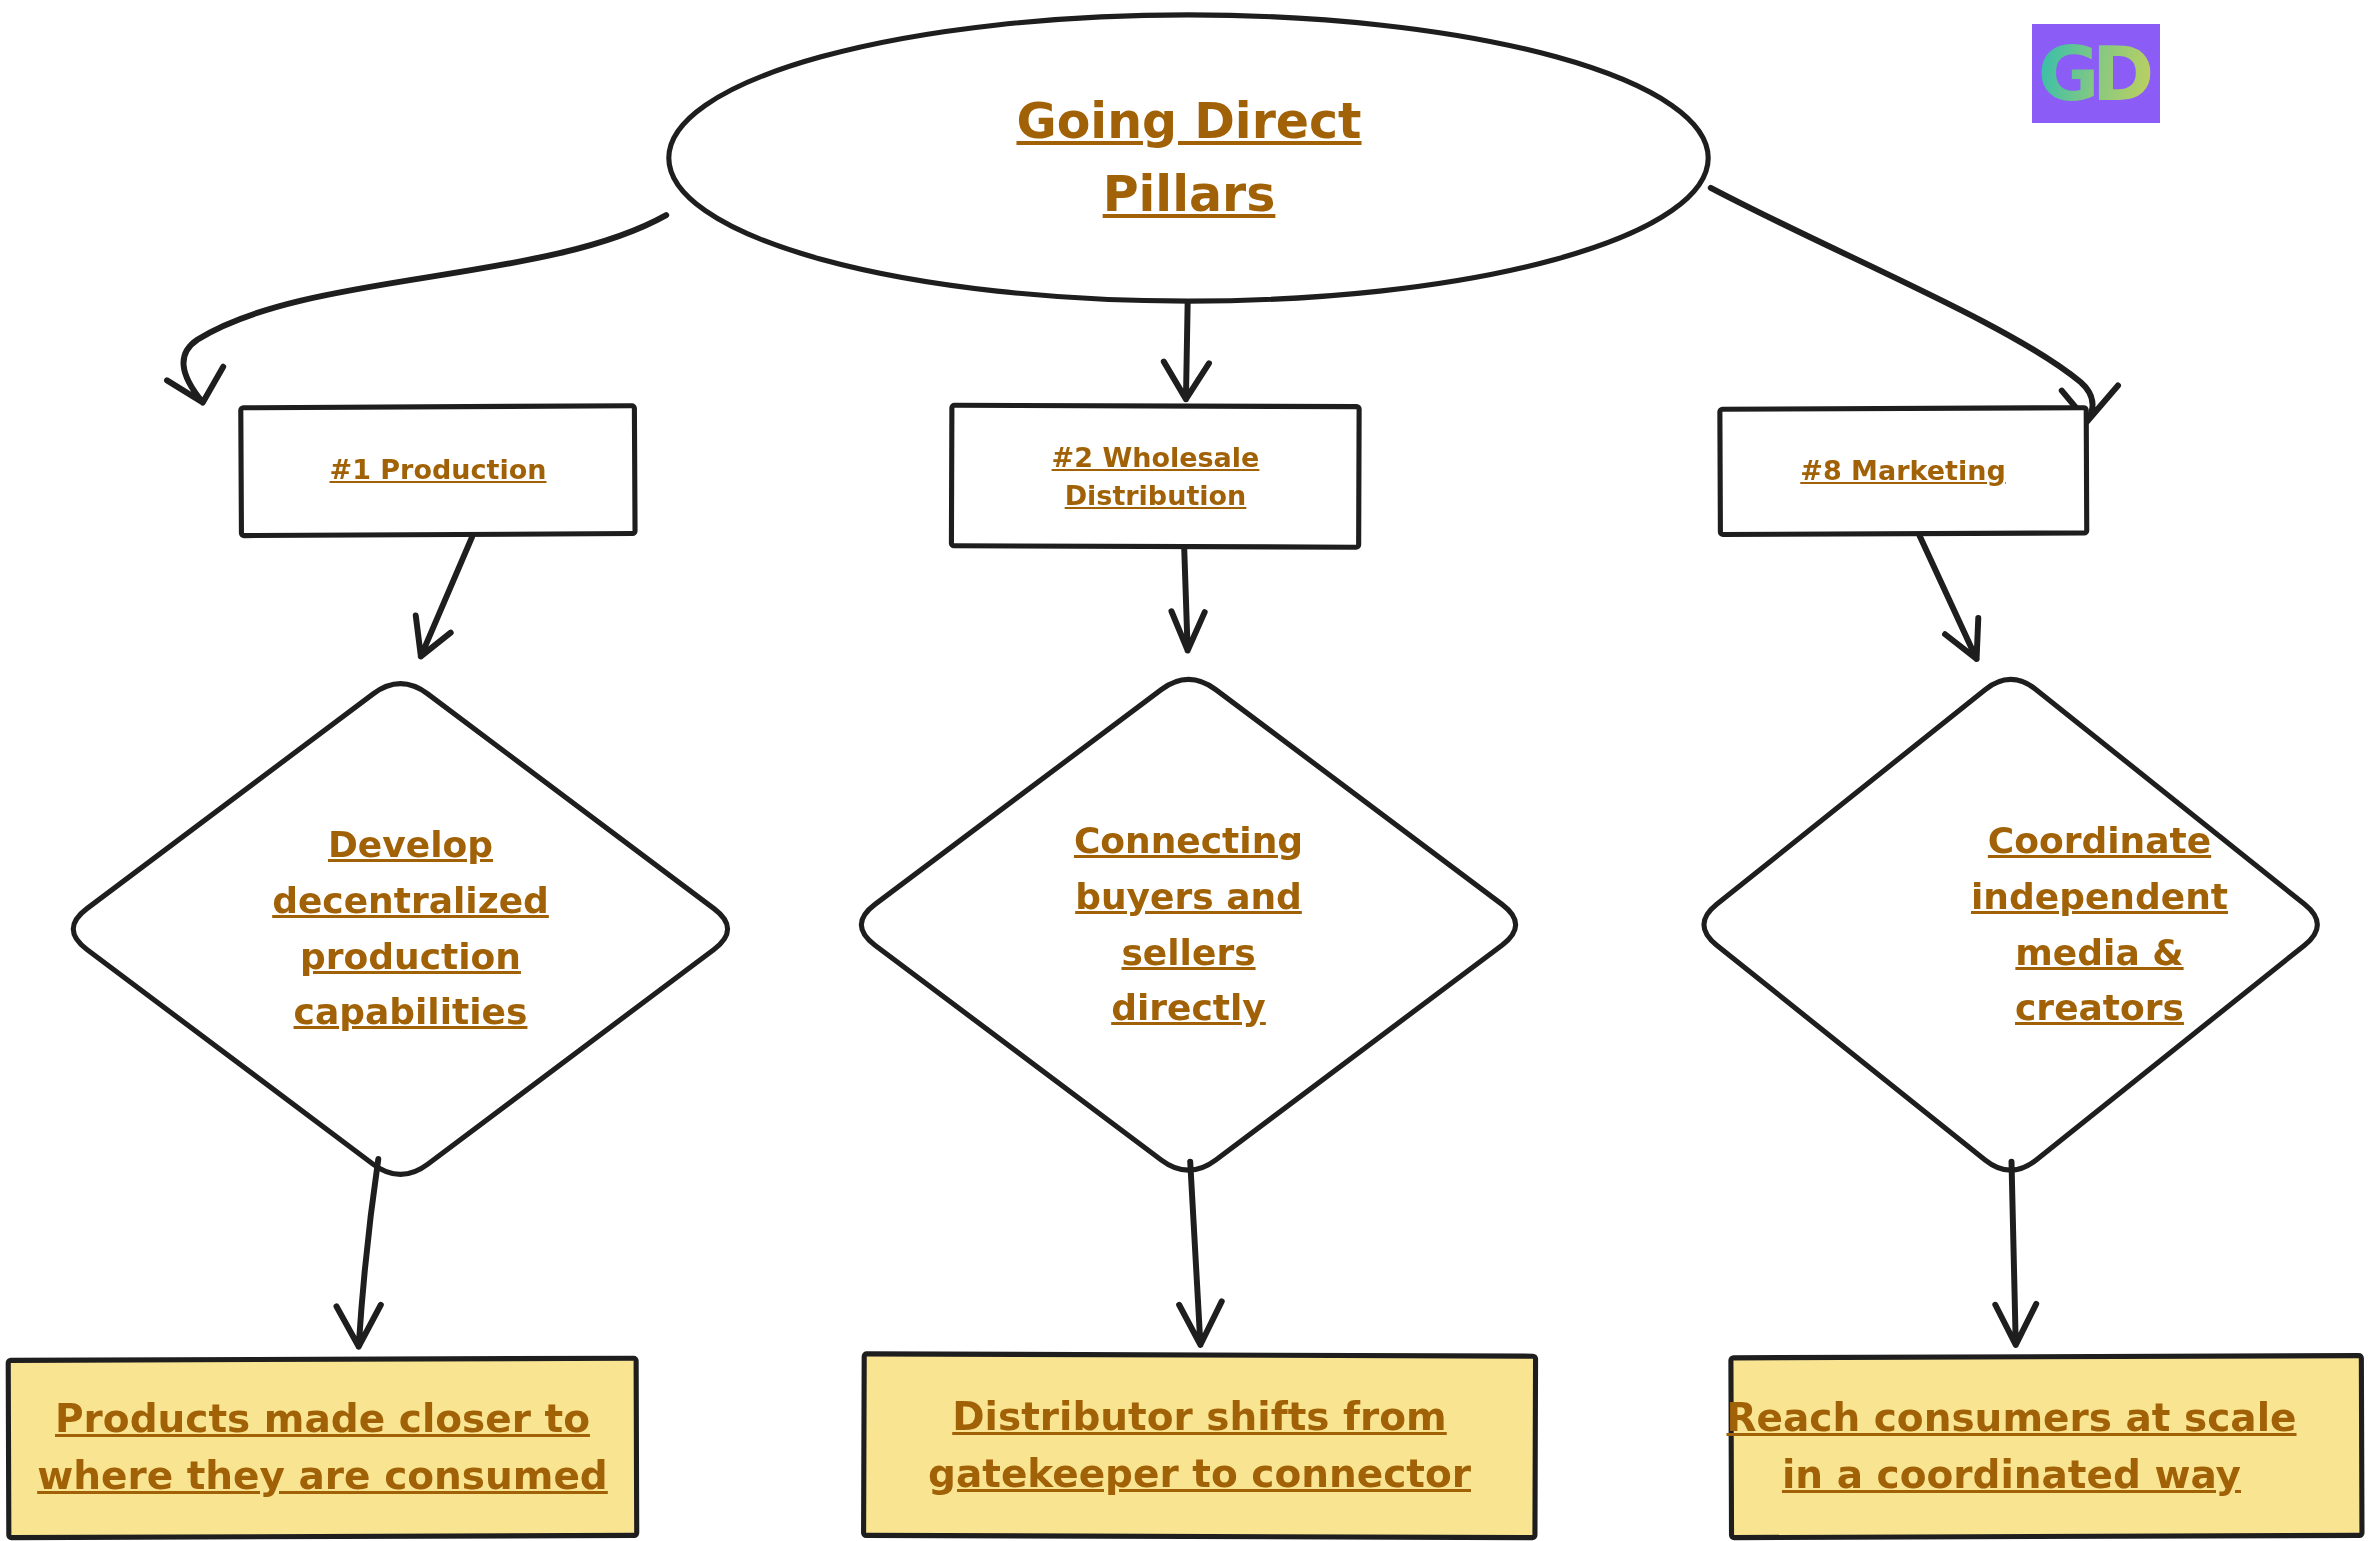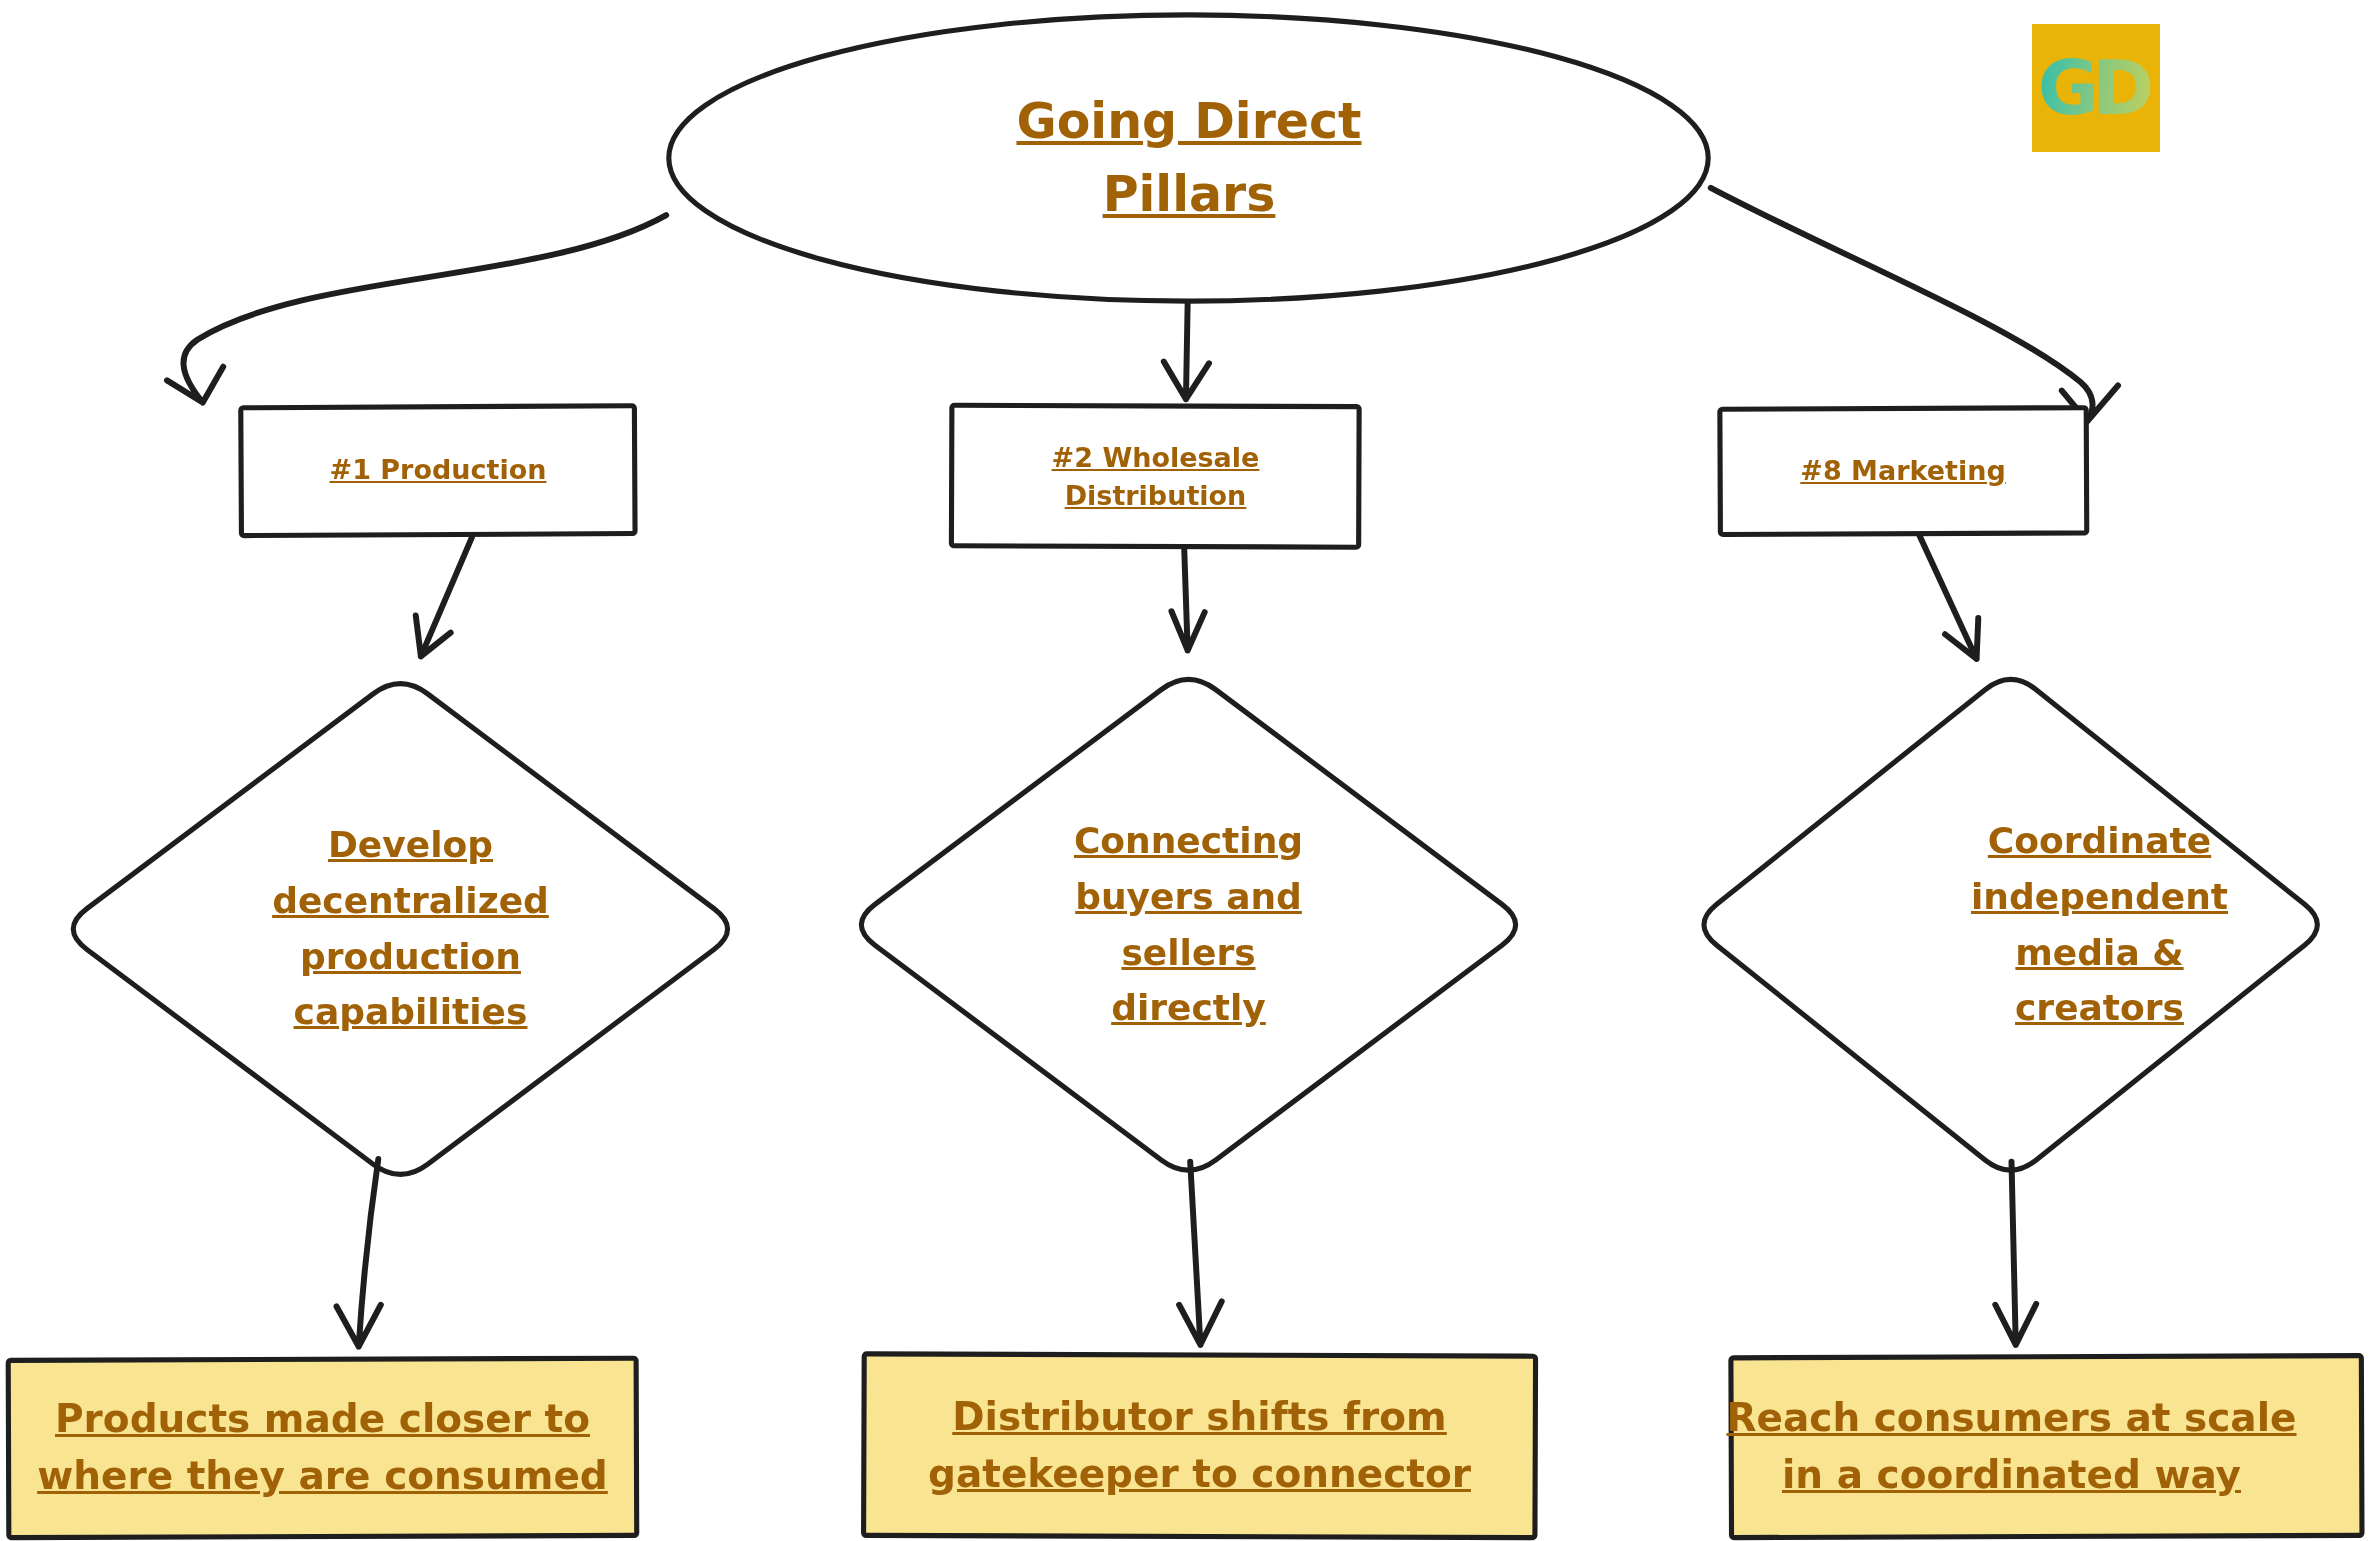--- a/index.html
+++ b/index.html
@@ -51,22 +51,22 @@
   }
   .title-label   { font-size: 49px; line-height: 1.5; }
   .box-label     { font-size: 27px; line-height: 1.4; }
   .diamond-label { font-size: 36px; line-height: 1.55; }
   .outcome-label { font-size: 39px; line-height: 1.45; }
   #logo {
     position: absolute;
     left: 2032px;
     top: 24px;
     width: 128px;
-    height: 128px;
-    background: #eab308;
+    height: 99px;
+    background: #8b5cf6;
     display: flex;
     align-items: center;
     justify-content: center;
   }
   #logo .logo-text {
     font-size: 75px;
     font-weight: bold;
     letter-spacing: -0.1em;
     padding-right: 0.1em;
     background: linear-gradient(100deg, #3fc0a6 10%, #8cc97e 55%, #bdd05f 95%);

